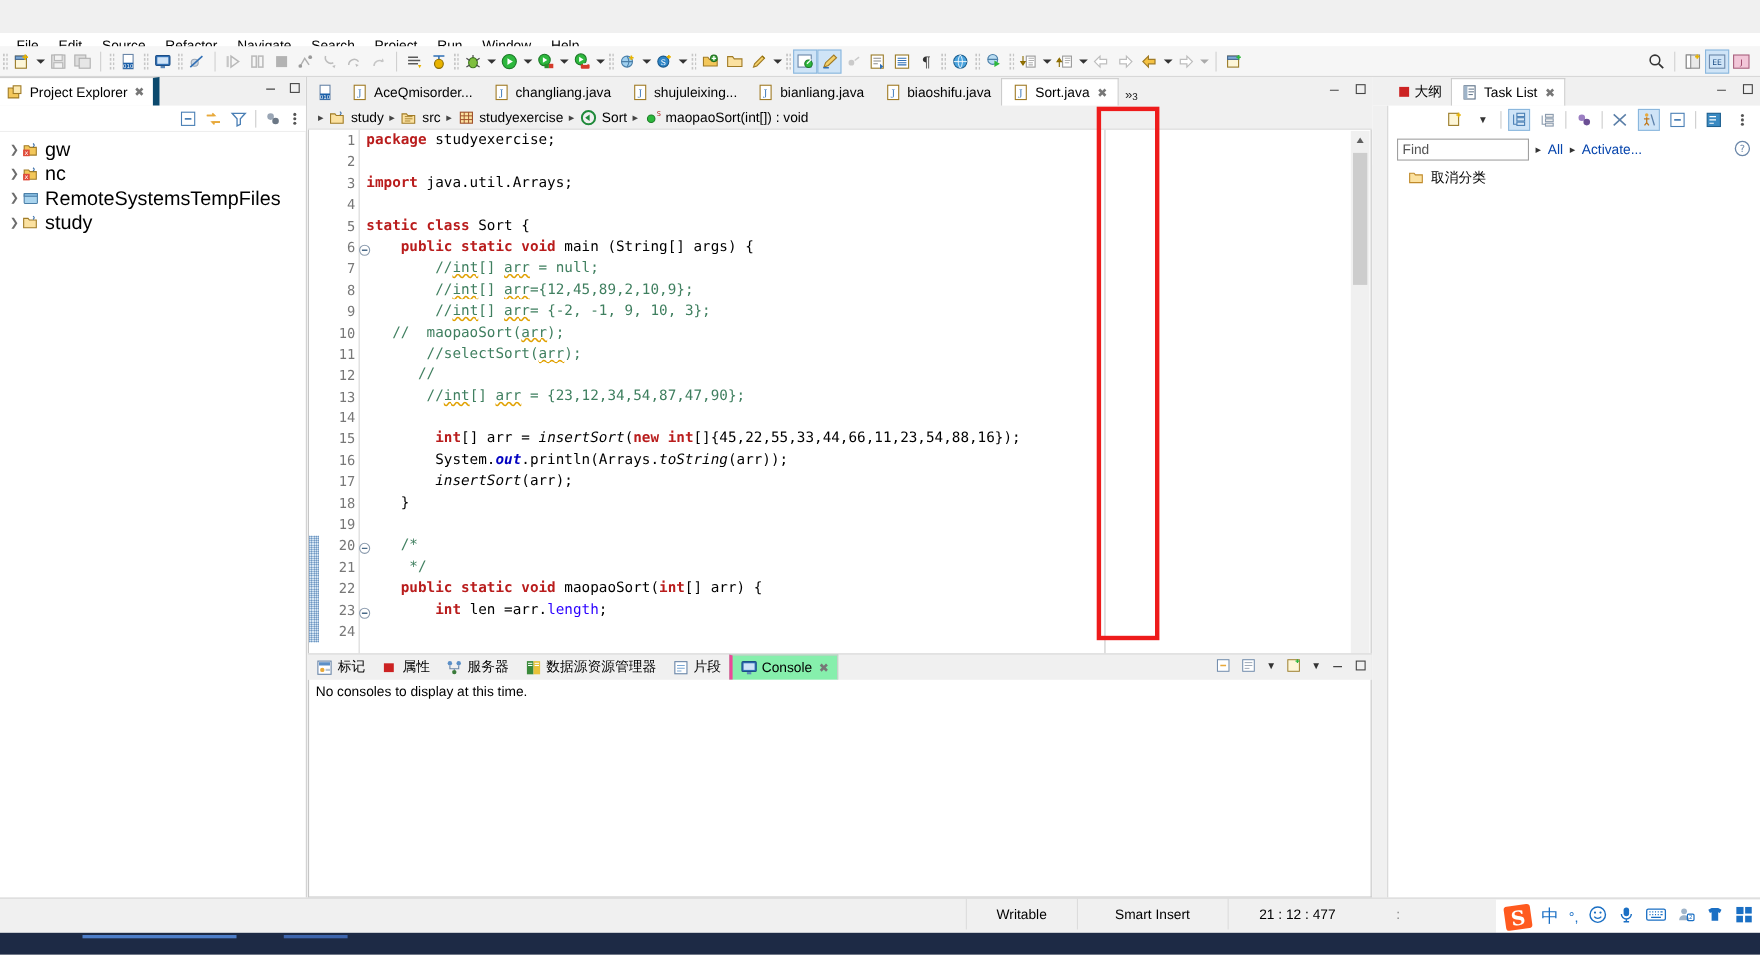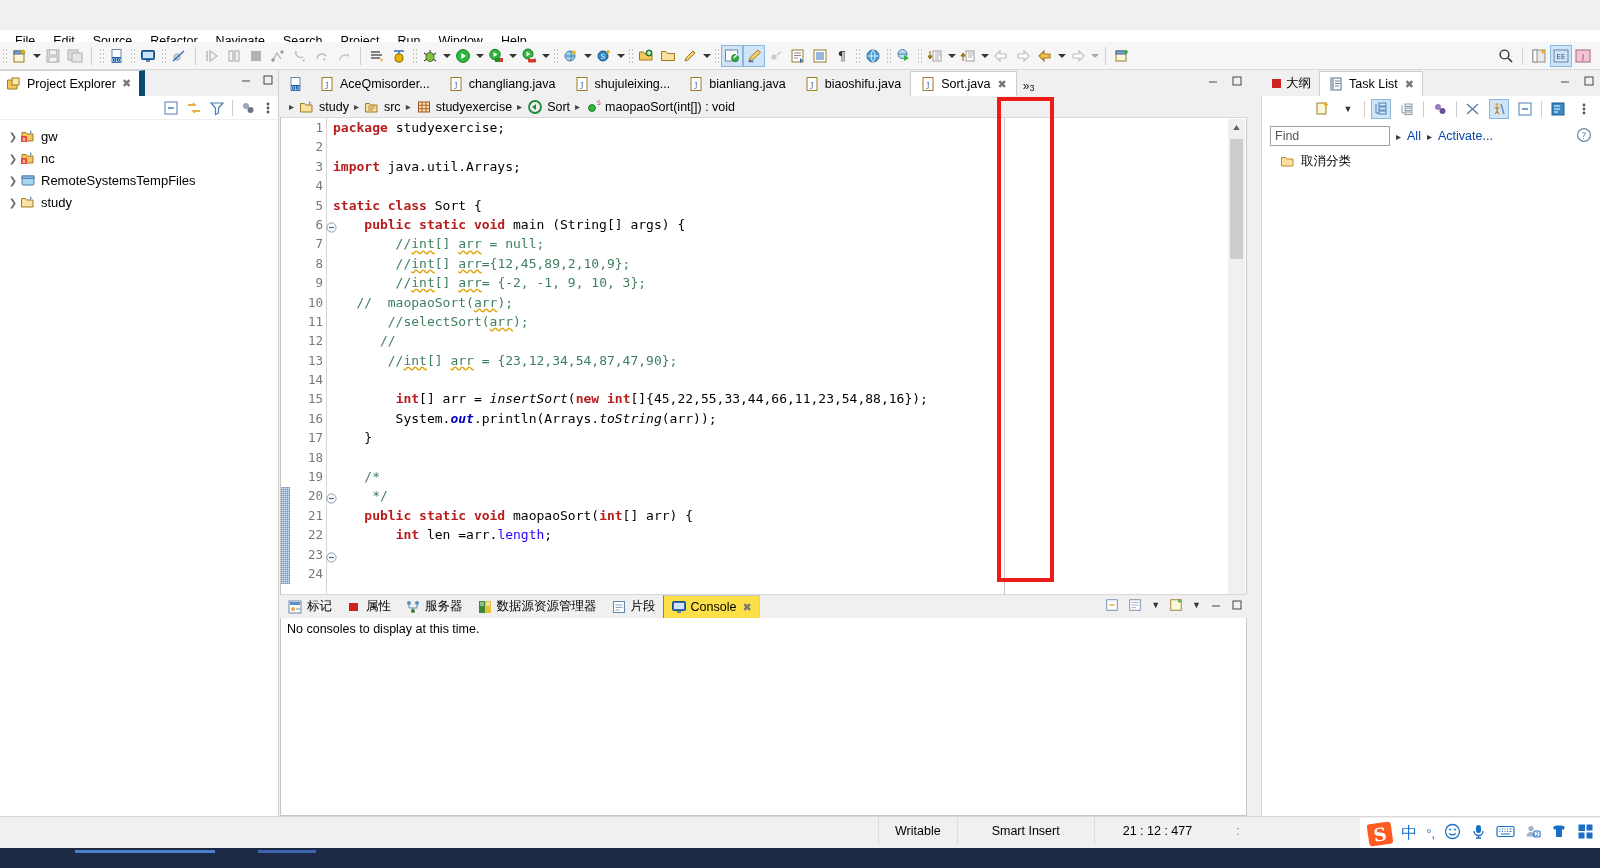--- a/index.html
+++ b/index.html
@@ -69,21 +69,21 @@
   .pe-tabrow { height: 26px; background: #f0f0f0; display: flex; align-items: flex-end; position: relative; }
   .pe-tab { height: 26px; background: #fff; display: flex; align-items: center; padding: 0 8px 0 6px;
             border-top: 1px solid #d0d0d0; border-right: 6px solid #0c4a6e; }
   .pe-tab .lbl { font-size: 12.5px; margin: 0 6px 0 5px; }
   .pe-tabctrls { position: absolute; right: 4px; top: 4px; display: flex; gap: 10px; align-items: center; }
   .pe-toolrow { height: 24px; background: #fff; display: flex; align-items: center; justify-content: flex-end; padding-right: 5px; gap: 7px;
                 border-bottom: 1px solid #eeeeee; }
   .pe-tree { padding-top: 5px; }
   .pe-node { height: 22px; display: flex; align-items: center; padding-left: 6px; font-size: 12.5px; }
   .pe-arrow { width: 14px; color: #6d6d6d; font-size: 10px; display:flex; align-items:center; justify-content:center; }
-  .pe-node .nlbl { margin-left: 5px; font-size: 13px; }
+  .pe-node .nlbl { margin-left: 5px; font-size: 18px; }
 
   
   .ed { position: absolute; left: 280px; top: 0; width: 967px; height: 746px; background: #f0f0f0; }
   .ed-tabrow { height: 26px; background: #f0f0f0; display: flex; align-items: flex-end; position: relative; }
   .ed-tab { height: 25px; display: flex; align-items: center; padding: 0 9px; white-space: nowrap; font-size: 12.5px; }
   .ed-tab.sel { background: #ffffff; border-top: 1px solid #cccccc; border-left: 1px solid #cccccc; border-right: 1px solid #cccccc; }
   .ed-tab .ti { margin-right: 5px; }
   .ed-tab .x { margin-left: 7px; color: #777; font-size: 11px; }
   .ed-more { display:flex; align-items:flex-end; padding: 0 4px 3px 6px; font-size: 12px; color:#222; }
   .ed-more sub { font-size: 9px; }
@@ -143,30 +143,30 @@
   .rp-tri { color:#333; font-size:10px; }
   .rp-help { margin-left:auto; }
   .rp-item { height: 22px; display:flex; align-items:center; padding-left: 32px; font-size:12.5px; }
   .rp-item .il { margin-left: 5px; }
   .rp-leftstrip { position:absolute; left:0; top:26px; width: 14px; bottom: 0; background:#f0f0f0; border-right:1px solid #d8d8d8; }
 
   
   .bp { position: absolute; left: 280px; top: 524px; width: 967px; height: 222px; background: #f0f0f0; }
   .bp-tabrow { height: 24px; background:#f0f0f0; display:flex; align-items:flex-end; position:relative; border-top:1px solid #d8d8d8; }
   .bp-tab { height: 23px; display:flex; align-items:center; padding: 0 7px; font-size:12.5px; white-space:nowrap; }
-  .bp-tab.sel { background:#fde047; border-top:1px solid #ccc; border-left:1px solid #ec4899; border-right:1px solid #ccc; }
+  .bp-tab.sel { background:#86efac; border-top:1px solid #ccc; border-left:3px solid #ec4899; border-right:1px solid #ccc; }
   .bp-tab .bi { margin-right:4px; }
   .bp-tab .x { margin-left:6px; color:#777; font-size:11px; }
   .bp-ctrls { position:absolute; right:4px; top:3px; display:flex; gap:9px; align-items:center; }
   .bp-body { position:absolute; left:0; top:24px; right:0; bottom:0; background:#fff; border:1px solid #c6c6c6; border-top:none; padding: 4px 6px; font-size: 12.5px; }
 
   
   .statusbar { position:absolute; left:0; top:816px; width:1600px; height: 28px; background:#f0f0f0; border-top:1px solid #d8d8d8;
                display:flex; align-items:center; }
-  .sb-cell { height:28px; display:flex; align-items:center; padding: 0 16px; font-size:12.5px; border-left:1px solid #dcdcdc; }
+  .sb-cell { height:28px; display:flex; align-items:center; padding: 0 27px; font-size:12.5px; border-left:1px solid #dcdcdc; }
   .sb-spacer { flex: 0 0 878px; }
 
   
   .tray { position:absolute; right:0; top:818px; height: 30px; background:#fff; display:flex; align-items:center; padding: 0 6px; gap: 9px; }
   .tray .s-logo { width:26px;height:26px; }
   .taskbar { position:absolute; left:0; top:848px; width:1600px; height: 20px; background:#1d2a45; }
   .taskbar .tb-seg { position:absolute; top: 2px; height: 3px; background:#4d7ec9; }
 </style>
 </head>
 <body>
@@ -734,20 +734,21 @@
             <div class="cline"><span class="cm">        //</span><span class="cm warnu">int</span><span class="cm">[] </span><span class="cm warnu">arr</span><span class="cm"> = null;</span></div>
             <div class="cline"><span class="cm">        //</span><span class="cm warnu">int</span><span class="cm">[] </span><span class="cm warnu">arr</span><span class="cm">={12,45,89,2,10,9};</span></div>
             <div class="cline"><span class="cm">        //</span><span class="cm warnu">int</span><span class="cm">[] </span><span class="cm warnu">arr</span><span class="cm">= {-2, -1, 9, 10, 3};</span></div>
             <div class="cline"><span class="cm">   //  maopaoSort(</span><span class="cm warnu">arr</span><span class="cm">);</span></div>
             <div class="cline"><span class="cm">       //selectSort(</span><span class="cm warnu">arr</span><span class="cm">);</span></div>
             <div class="cline"><span class="cm">      //</span></div>
             <div class="cline"><span class="cm">       //</span><span class="cm warnu">int</span><span class="cm">[] </span><span class="cm warnu">arr</span><span class="cm"> = {23,12,34,54,87,47,90};</span></div>
             <div class="cline">&nbsp;</div>
             <div class="cline"><span>        </span><span class="kw">int</span><span>[] arr = </span><span class="mth">insertSort</span><span>(</span><span class="kw">new int</span><span>[]{45,22,55,33,44,66,11,23,54,88,16});</span></div>
             <div class="cline"><span>        System.</span><span class="fld">out</span><span>.println(Arrays.</span><span class="mth">toString</span><span>(arr));</span></div>
+            <div class="cline"><span>        </span><span class="mth">insertSort</span><span>(arr);</span></div>
             <div class="cline"><span>    }</span></div>
             <div class="cline">&nbsp;</div>
             <div class="cline"><span class="cm">    /*</span></div>
             <div class="cline"><span class="cm">     */</span></div>
             <div class="cline"><span>    </span><span class="kw">public static void </span><span>maopaoSort(</span><span class="kw">int</span><span>[] arr) {</span></div>
             <div class="cline"><span>        </span><span class="kw">int</span><span> len =arr.</span><span class="st">length</span><span>;</span></div>
             <div class="cline" style="color: rgb(187, 187, 187);"></div>
           </div>
         <div class="marginline" style="left:723px;"></div>
 

